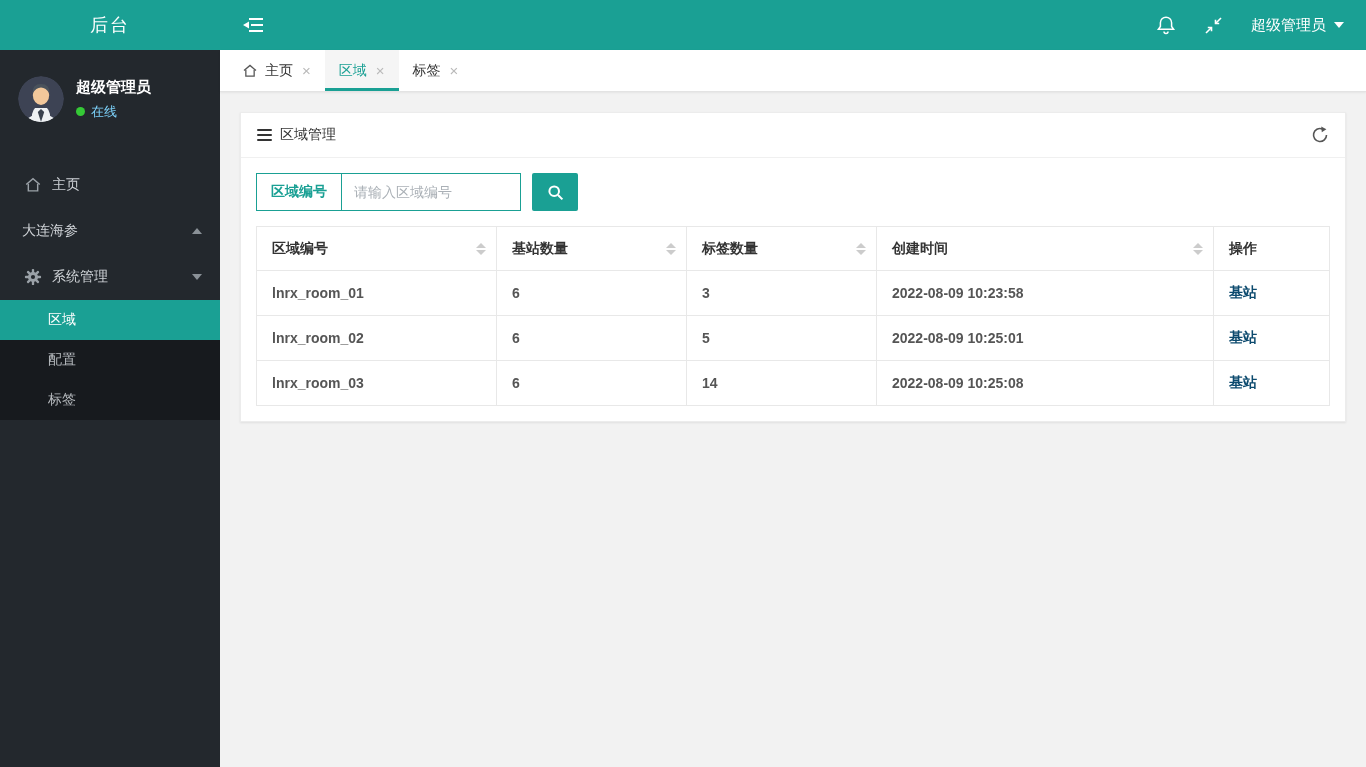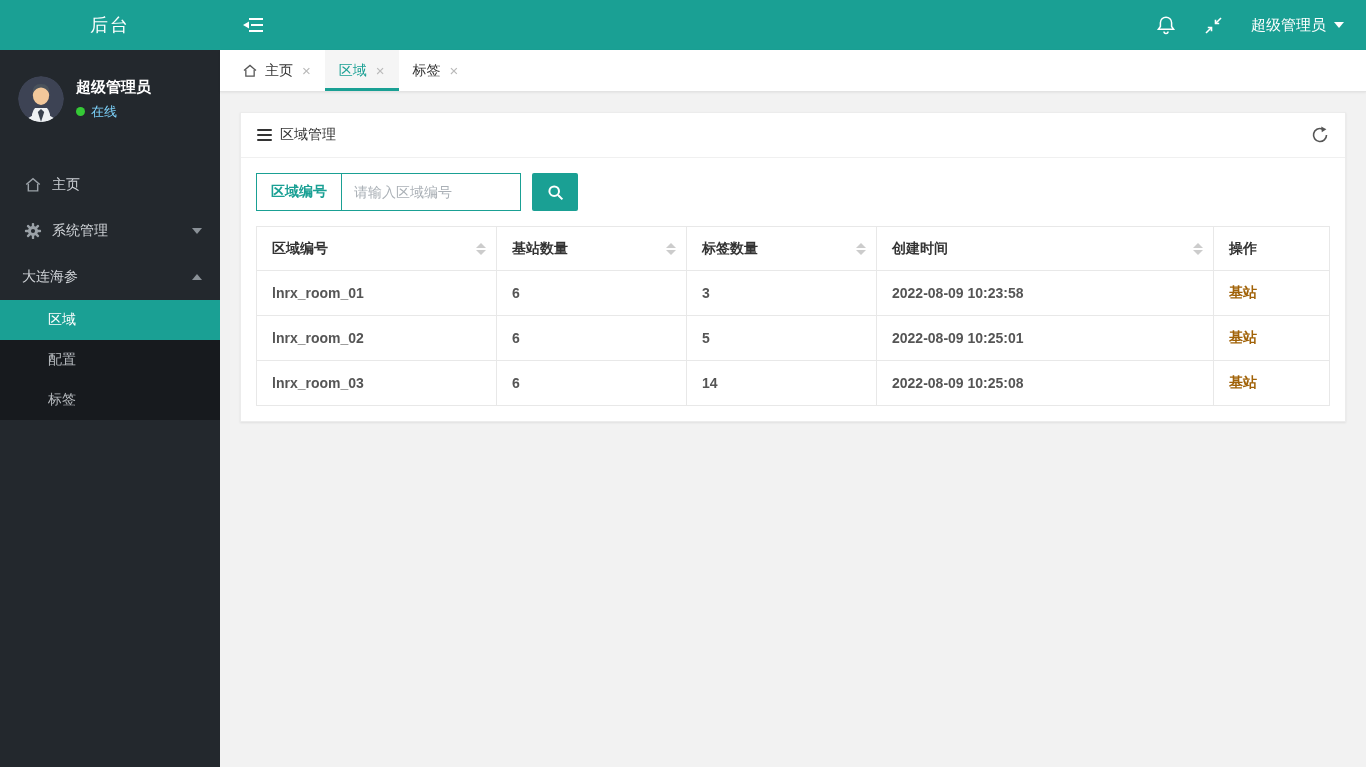--- a/index.html
+++ b/index.html
@@ -71,21 +71,21 @@
     display:inline-flex; align-items:center; justify-content:center; border-radius:2px; }
 
   table.grid { width:100%; border-collapse:collapse; table-layout:fixed; }
   .grid th, .grid td { border:1px solid #e8e8e8; padding:0 15px; font-size:14px; text-align:left; font-weight:bold; }
   .grid th { height:44px; color:#333; font-weight:bold; position:relative; cursor:pointer; }
   .grid td { height:45px; color:#555; }
   .sort { position:absolute; right:10px; top:50%; transform:translateY(-50%); display:flex; flex-direction:column; gap:2px; }
   .sort i { width:0; height:0; border-left:5px solid transparent; border-right:5px solid transparent; display:block; }
   .sort .s-up { border-bottom:5px solid #ccc; }
   .sort .s-down { border-top:5px solid #ccc; }
-  .link { color:#a16207; cursor:pointer; text-decoration:none; }
+  .link { color:#0c4a6e; cursor:pointer; text-decoration:none; }
 </style>
 </head>
 <body>
 
 <div class="app">
 
   <aside class="sidebar">
     <div class="logo">后台</div>
 
     <div class="userblock">
@@ -119,40 +119,40 @@
       <div class="menu-item">
         <span class="mi-icon">
           <svg width="18" height="18" viewBox="0 0 20 20" fill="none" stroke="currentColor" stroke-width="1.6">
             <path d="M2.5,9.5 L10,3 L17.5,9.5"></path>
               <path d="M4.8,8.5 L4.8,16.5 L15.2,16.5 L15.2,8.5"></path>
           </svg>
         </span>
         <span class="mi-label">主页</span>
       </div>
 
+      <div class="menu-item no-icon">
+        <span class="mi-label">大连海参</span>
+        <span class="caret up"></span>
+      </div>
+
       <div class="menu-item">
         <span class="mi-icon">
           <svg width="18" height="18" viewBox="0 0 20 20">
             <g fill="#9aa1a7">
               <rect x="8.7" y="1" width="2.6" height="18" rx="1"></rect>
               <rect x="8.7" y="1" width="2.6" height="18" rx="1" transform="rotate(45 10 10)"></rect>
               <rect x="8.7" y="1" width="2.6" height="18" rx="1" transform="rotate(90 10 10)"></rect>
               <rect x="8.7" y="1" width="2.6" height="18" rx="1" transform="rotate(135 10 10)"></rect>
               <circle cx="10" cy="10" r="5.6"></circle>
             </g>
             <circle cx="10" cy="10" r="2.3" fill="#23282d"></circle>
           </svg>
         </span>
         <span class="mi-label">系统管理</span>
         <span class="caret down"></span>
-      </div>
-
-      <div class="menu-item no-icon">
-        <span class="mi-label">大连海参</span>
-        <span class="caret up"></span>
       </div>
 
       <div class="submenu">
         <div class="submenu-item active">
           <span>区域</span>
         </div>
         <div class="submenu-item">
           <span>配置</span>
         </div>
         <div class="submenu-item">

